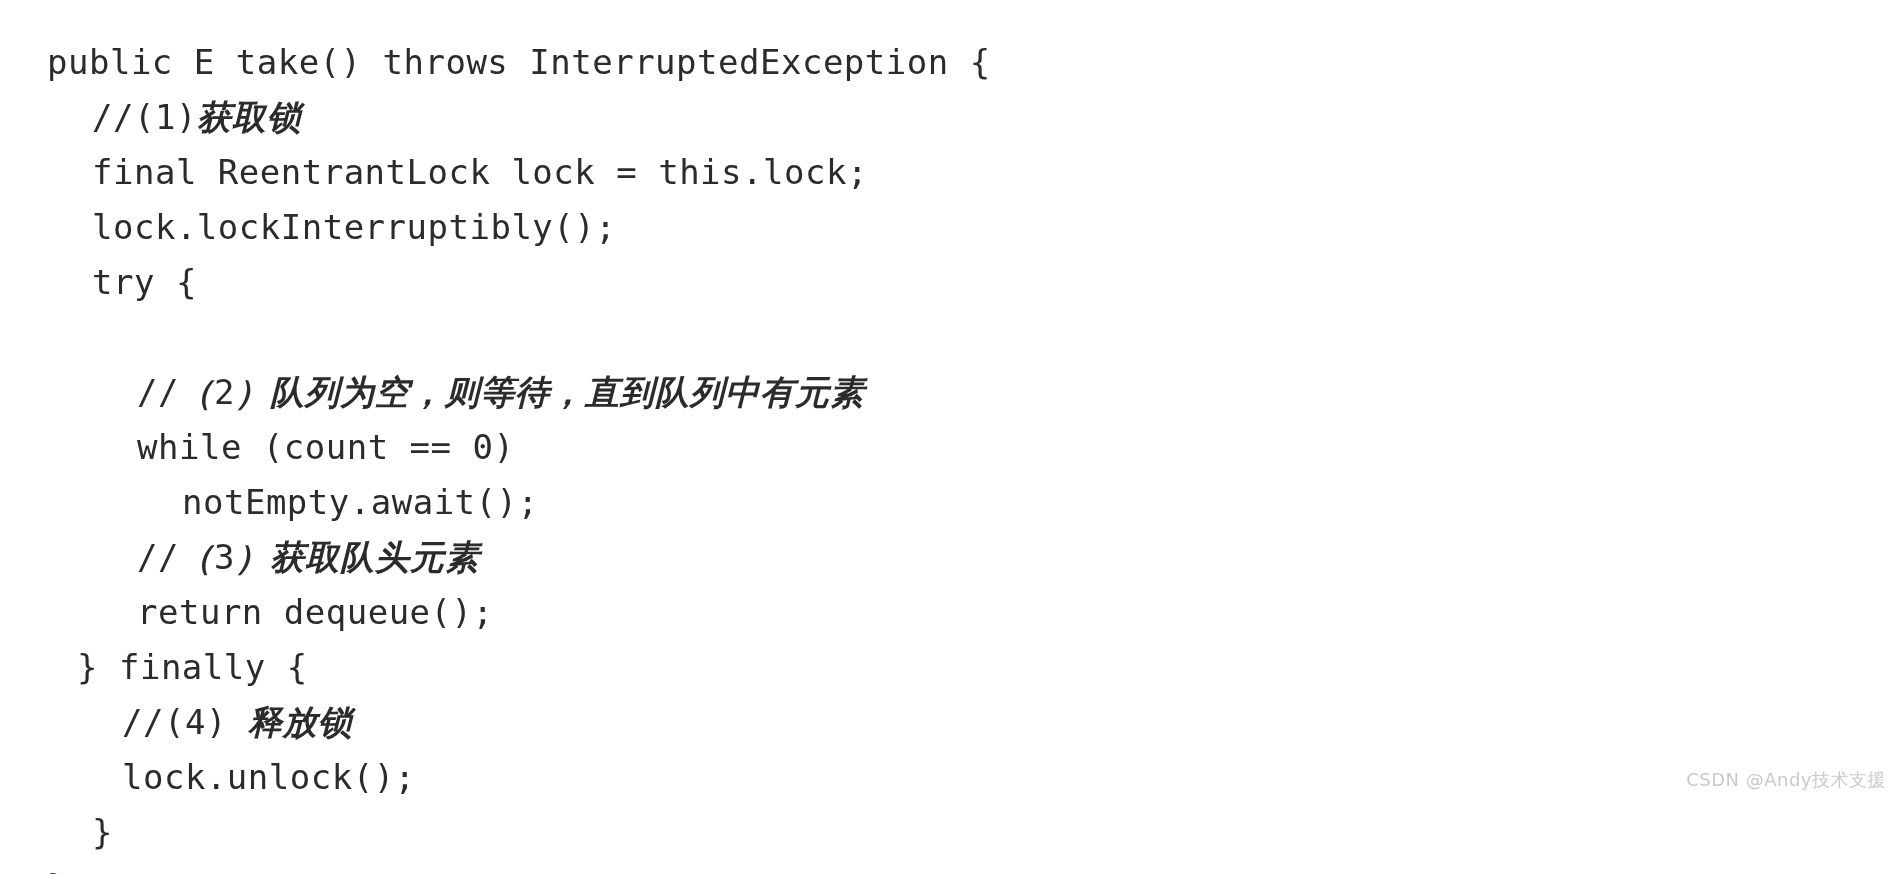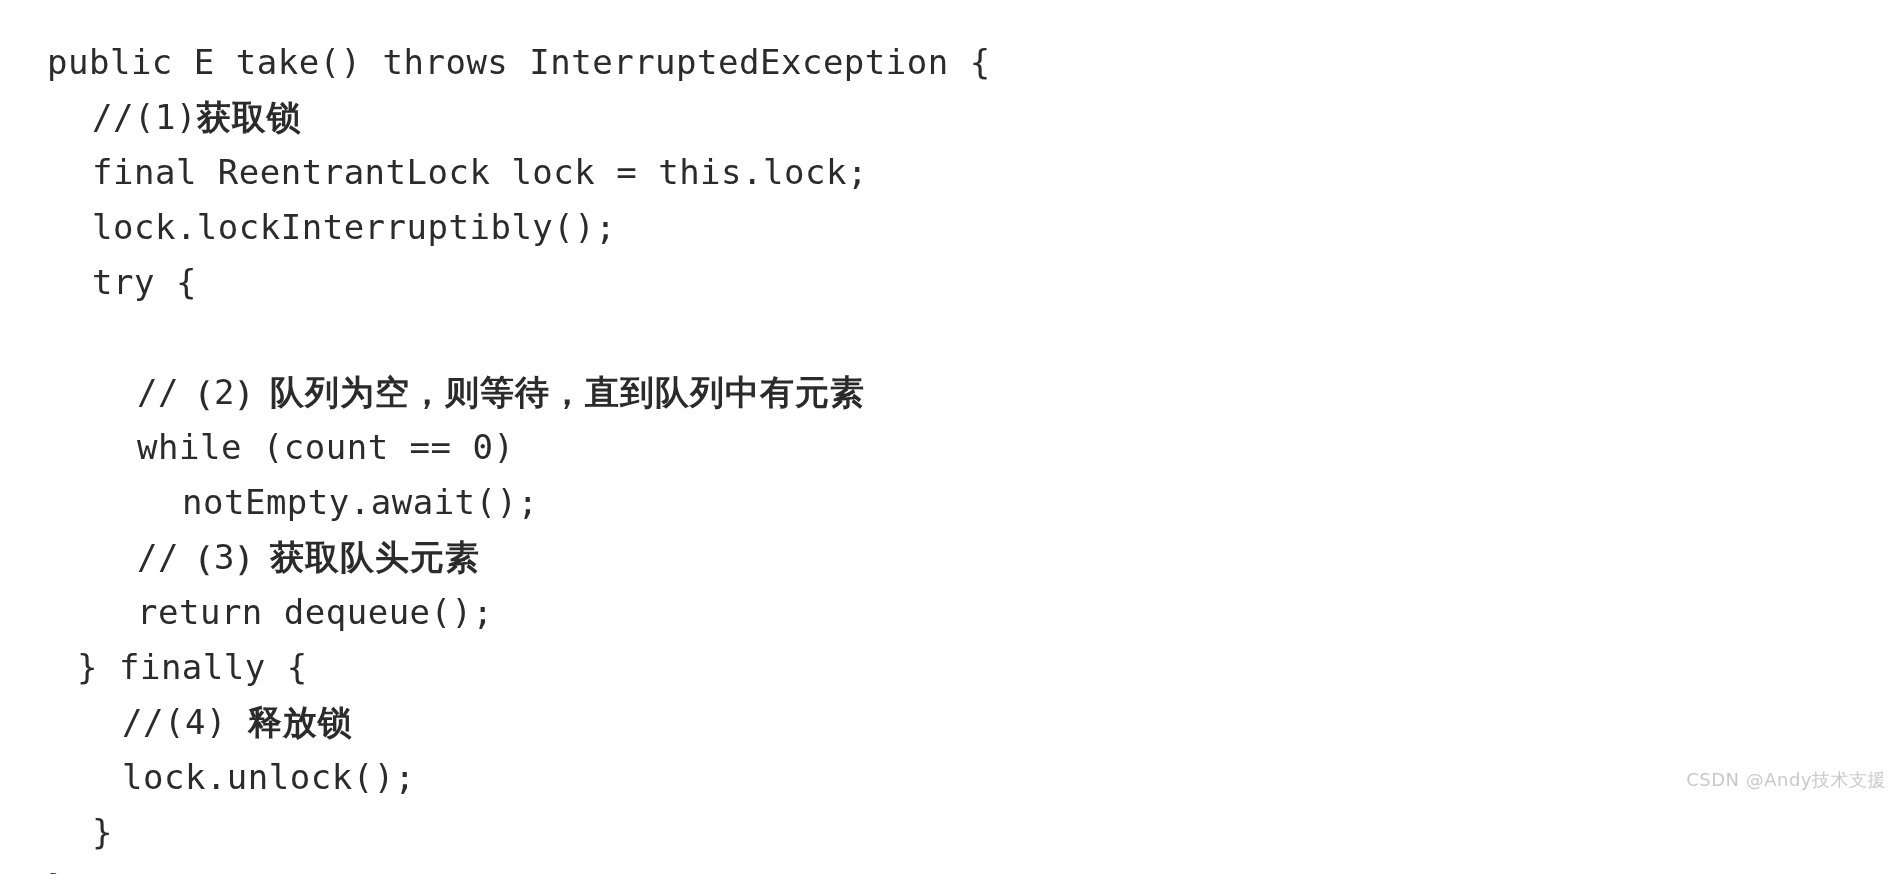--- a/index.html
+++ b/index.html
@@ -47,20 +47,21 @@
   .code-line.blank {
     color: transparent;
   }
 
   
   .code-line.cjk {
     font-family: "DejaVu Sans Mono", "Liberation Mono", monospace;
   }
   .code-line .han {
     font-family: "DejaVu Serif", "Liberation Serif", serif;
+    font-style: italic;
     font-weight: 600;
     letter-spacing: 1px;
   }
 
   #watermark {
     position: absolute;
     right: 16px;
     bottom: 10px;
     font-family: "DejaVu Sans", "Liberation Sans", sans-serif;
     font-size: 18px;

